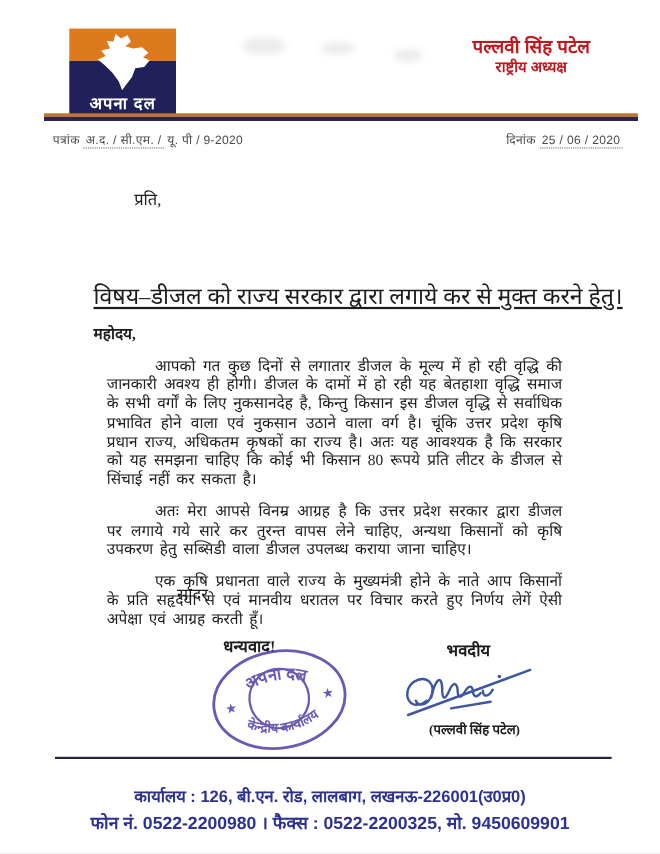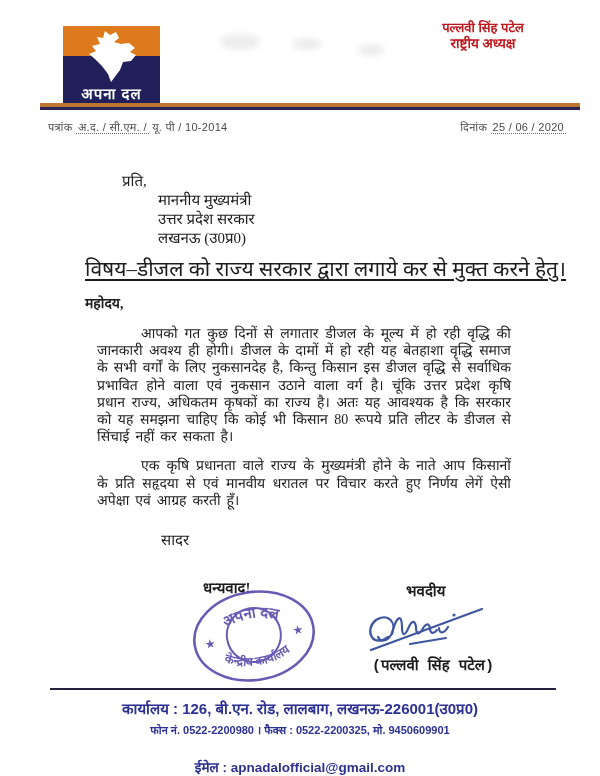--- a/index.html
+++ b/index.html
@@ -16,21 +16,21 @@
   .logo-name{
     position:absolute;left:0;right:0;bottom:1px;text-align:center;
     color:#ffffff;font-weight:bold;font-size:15px;letter-spacing:1px;
     font-family:"Liberation Sans","DejaVu Sans",sans-serif;
   }
   .officer{
     position:absolute;right:22px;top:20px;width:190px;text-align:center;
     color:#c0171d;font-weight:bold;line-height:1.25;
     font-family:"Liberation Sans","DejaVu Sans",sans-serif;
   }
-  .officer .name{font-size:13px;}
+  .officer .name{font-size:17px;margin-top:12px;}
   .officer .title{font-size:13.5px;}
   .smudge{position:absolute;background:#9a9a9a;border-radius:50%;filter:blur(3px);opacity:.18;}
   .sep{
     position:absolute;left:40px;top:103px;width:540px;height:7px;
     background:linear-gradient(to bottom,#bd7630 0 50%,#2b2352 50% 100%);
   }
   .refrow{
     position:absolute;left:48px;right:34px;top:119px;
     display:flex;justify-content:space-between;
     font-size:11px;color:#4a4a4a;letter-spacing:.3px;
@@ -49,30 +49,30 @@
     position:absolute;left:85px;top:313px;width:438px;
     font-size:14px;line-height:17.2px;text-align:justify;
   }
   .body p{margin:12px;text-indent:44px;word-spacing:2.5px;}
   .regards{position:absolute;left:161px;top:529px;font-size:15px;font-weight:normal;}
   .thanks{position:absolute;left:203px;top:550px;font-size:15px;font-weight:bold;margin-top:27px;}
   
   .stamp{position:absolute;left:184px;top:581px;width:140px;height:110px;transform:rotate(-9deg);opacity:.92;}
   .signoff{position:absolute;left:406px;top:580px;font-size:15px;font-weight:bold;}
   .sig{position:absolute;left:358px;top:597px;width:150px;height:58px;}
-  .signatory{position:absolute;left:372px;top:654px;font-size:15px;font-weight:bold;font-family:Liberation Mono, monospace;}
+  .signatory{position:absolute;left:390px;top:654px;font-size:12px;font-weight:bold;}
   
   .footer-line{position:absolute;left:50px;top:688px;width:506px;height:2px;background:#23233f;}
   .footer{
     position:absolute;left:0;right:0;top:695px;text-align:center;
     color:#2c3193;font-weight:bold;
     font-family:"Liberation Sans","DejaVu Sans",sans-serif;
   }
-  .footer .f1{font-size:15px;margin:3px 0 0;}
-  .footer .f2{font-size:11px;margin:4px 0 16px;}
+  .footer .f1{font-size:15px;margin:18px 0 0;}
+  .footer .f2{font-size:16px;margin:4px 0 16px;}
   .footer .f3{font-size:13.5px;margin:21px 0 0;}
 </style>
 </head>
 <body>
 
 <div class="page">
 
   <div class="logo">
     <div class="logo-flag"></div>
     <svg class="logo-map" viewBox="0 0 56 52">
@@ -89,41 +89,37 @@
     <div class="name">पल्लवी सिंह पटेल</div>
     <div class="title">राष्ट्रीय अध्यक्ष</div>
   </div>
 
   <div class="sep"></div>
 
   <div class="refrow">
     <span>
       <span>पत्रांक</span>
       <span class="u">अ.द. / सी.एम. /</span>
-      <span>यू. पी / 10-2014</span>
+      <span>यू. पी / 9-2020</span>
     </span>
     <span>
       <span>दिनांक</span>
       <span class="u">25 / 06 / 2020</span>
     </span>
   </div>
 
   <div class="to-label">प्रति,</div>
-  <div class="recipient">
-    <div>माननीय मुख्यमंत्री</div>
-    <div>उत्तर प्रदेश सरकार</div>
-    <div>लखनऊ (उ0प्र0)</div>
-  </div>
 
   <div class="subject">विषय–डीजल को राज्य सरकार द्वारा लगाये कर से मुक्त करने हेतु।</div>
 
   <div class="salutation">महोदय,</div>
 
   <div class="body">
     <p>आपको गत कुछ दिनों से लगातार डीजल के मूल्य में हो रही वृद्धि की जानकारी अवश्य ही होगी। डीजल के दामों में हो रही यह बेतहाशा वृद्धि समाज के सभी वर्गों के लिए नुकसानदेह है, किन्तु किसान इस डीजल वृद्धि से सर्वाधिक प्रभावित होने वाला एवं नुकसान उठाने वाला वर्ग है। चूंकि उत्तर प्रदेश कृषि प्रधान राज्य, अधिकतम कृषकों का राज्य है। अतः यह आवश्यक है कि सरकार को यह समझना चाहिए कि कोई भी किसान 80 रूपये प्रति लीटर के डीजल से सिंचाई नहीं कर सकता है।</p>
+    <p>अतः मेरा आपसे विनम्र आग्रह है कि उत्तर प्रदेश सरकार द्वारा डीजल पर लगाये गये सारे कर तुरन्त वापस लेने चाहिए, अन्यथा किसानों को कृषि उपकरण हेतु सब्सिडी वाला डीजल उपलब्ध कराया जाना चाहिए।</p>
     <p>एक कृषि प्रधानता वाले राज्य के मुख्यमंत्री होने के नाते आप किसानों के प्रति सहृदया से एवं मानवीय धरातल पर विचार करते हुए निर्णय लेगें ऐसी अपेक्षा एवं आग्रह करती हूँ।</p>
   </div>
 
   <div class="regards">सादर</div>
   <div class="thanks">धन्यवाद!</div>
 
   <svg class="stamp" viewBox="0 0 140 110">
     <ellipse cx="70" cy="55" rx="60" ry="44" fill="none" stroke="#5b4eae" stroke-width="2.6"></ellipse>
     <circle cx="70" cy="54" r="27" fill="none" stroke="#5b4eae" stroke-width="2"></circle>
     <defs>

